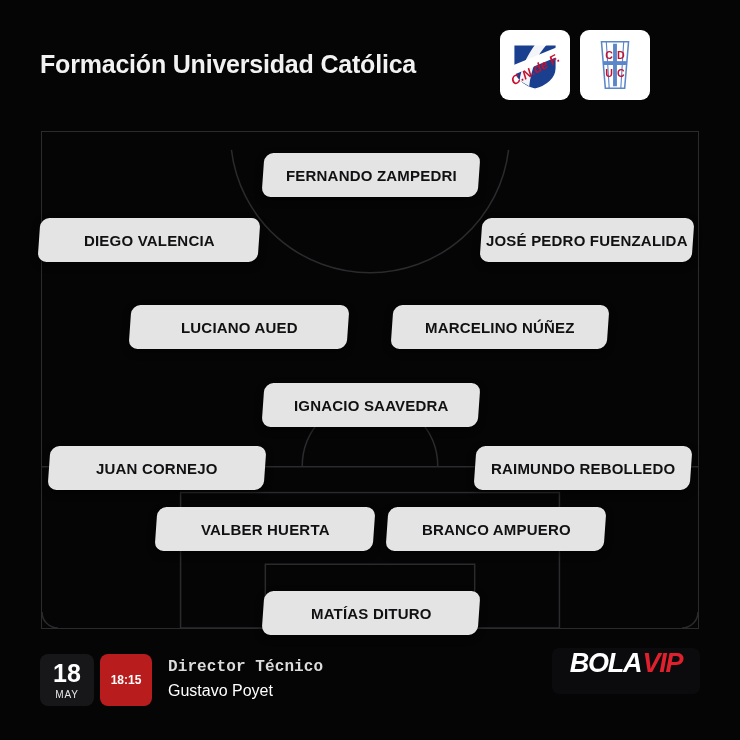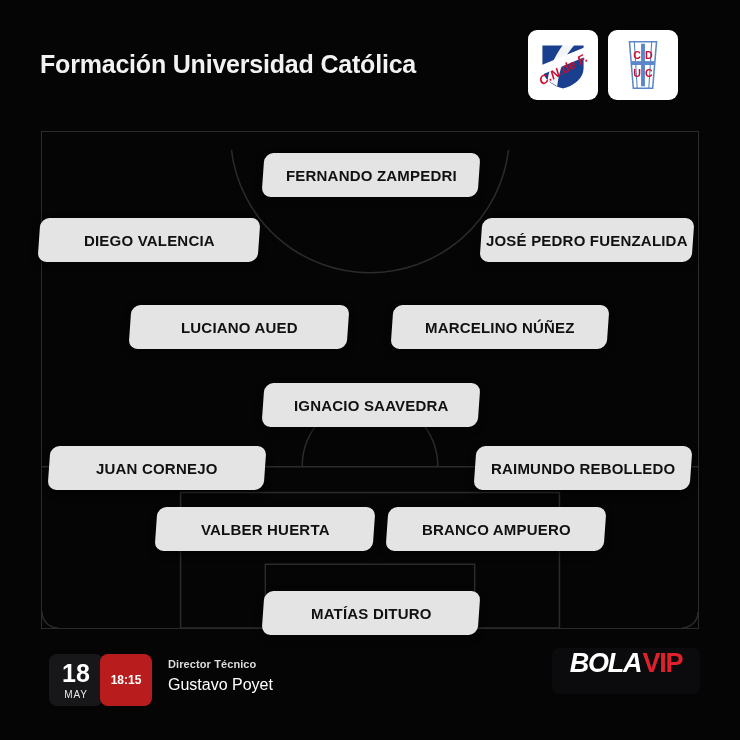--- a/index.html
+++ b/index.html
@@ -5,21 +5,21 @@
   html,body{margin:0;padding:0;}
   body{
     width:740px;height:740px;
     background:#000000;
     font-family:"Liberation Sans", sans-serif;
     overflow:hidden;
   }
   .shot{position:relative;width:740px;height:740px;background:#050506;overflow:hidden;}
 
   
-  .header{position:absolute;left:0;top:0;width:688px;height:130px;padding-left:28px;}
+  .header{position:absolute;left:0;top:0;width:688px;height:130px;}
   .title{
     position:absolute;left:40px;top:50px;
     font-size:25px;font-weight:bold;color:#f2f2f2;
     letter-spacing:-0.2px;white-space:nowrap;
   }
   .badges{position:absolute;right:38px;top:30px;display:flex;gap:10px;}
   .badge{
     width:70px;height:70px;border-radius:9px;background:#ffffff;
     display:flex;align-items:center;justify-content:center;
   }
@@ -41,44 +41,44 @@
     box-shadow:0 3px 7px rgba(0,0,0,.55);
     transform:skewX(-4deg);
   }
   .chip span{transform:skewX(4deg);display:block;}
 
   
   .footer{position:absolute;left:0;top:640px;width:740px;height:100px;}
   .datebox{
     position:absolute;left:40px;top:14px;
     width:54px;height:52px;border-radius:8px;background:#17171a;
-    display:flex;flex-direction:column;align-items:center;justify-content:center;margin-left:9px;
+    display:flex;flex-direction:column;align-items:center;justify-content:center;
   }
   .dnum{font-size:25px;font-weight:bold;color:#ffffff;line-height:1;}
   .dmon{font-size:10px;font-weight:normal;color:#e8e8e8;letter-spacing:.8px;margin-top:3px;}
   .timebox{
     position:absolute;left:100px;top:14px;
     width:52px;height:52px;border-radius:8px;background:#b91c1c;
     display:flex;align-items:center;justify-content:center;
     font-size:12px;font-weight:bold;color:#ffffff;
   }
   .coach{position:absolute;left:168px;top:18px;}
-  .coachrole{font-size:11px;font-weight:bold;color:#dcdcdc;letter-spacing:.1px;}
+  .coachrole{font-size:16px;font-weight:bold;color:#dcdcdc;letter-spacing:.1px;font-family:Liberation Mono, monospace;}
   .coachname{font-size:16px;font-weight:normal;color:#ffffff;margin-top:6px;}
   .logo{
     position:absolute;right:40px;top:8px;
     width:148px;height:46px;border-radius:7px;background:#0b0b0d;
     display:flex;justify-content:center;
   }
   .logo .bola{
     font-size:27px;font-weight:bold;font-style:italic;color:#ffffff;
     letter-spacing:-1.2px;
   }
   .logo .vip{
-    font-size:27px;font-weight:bold;color:#e0202c;
+    font-size:27px;font-weight:bold;font-style:italic;color:#e0202c;
     letter-spacing:-1.2px;margin-left:1px;
   }
 </style>
 </head>
 <body>
 
 <div class="shot">
 
   <div class="header">
     <div class="title">Formación Universidad Católica</div>

